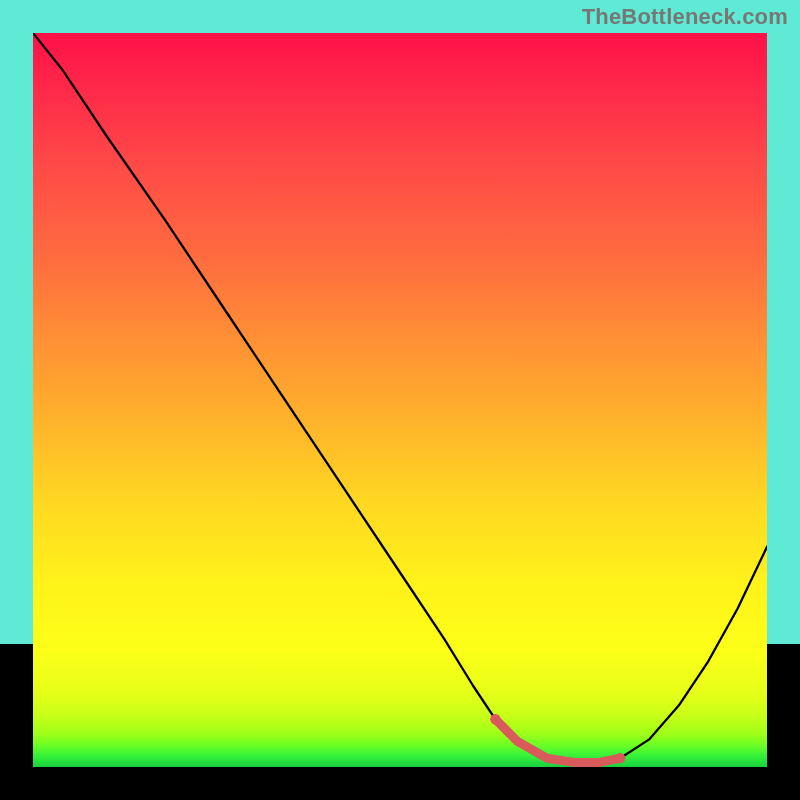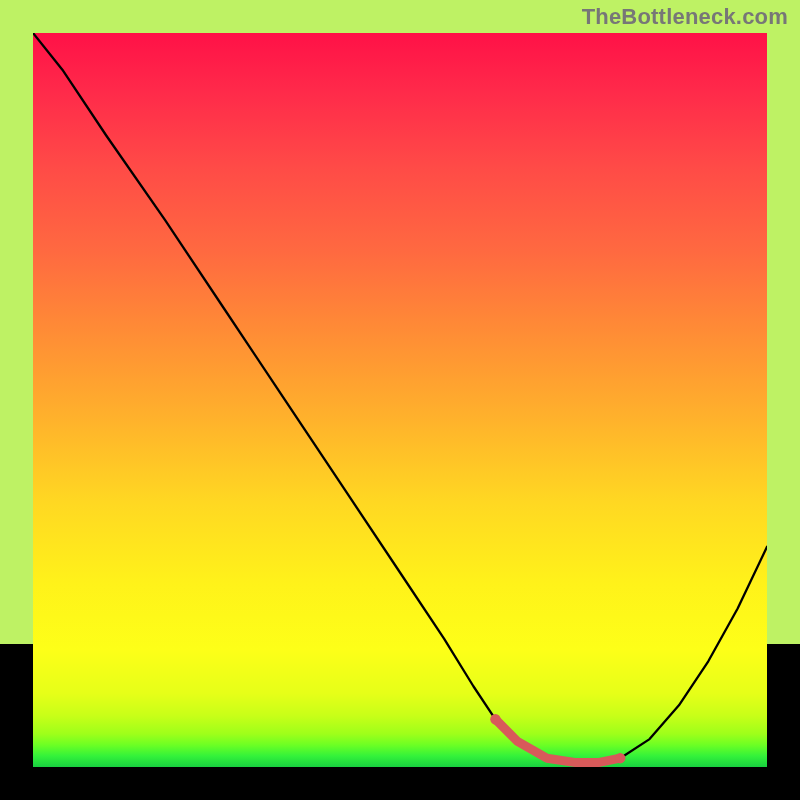--- a/index.html
+++ b/index.html
@@ -1,21 +1,21 @@
 <!DOCTYPE html>
 <html><head>
 <meta charset="utf-8">
 <style>
   * { margin: 0; padding: 0; box-sizing: border-box; }
   html, body { width: 800px; height: 800px; overflow: hidden; background: #000; }
   .frame {
     position: relative;
     width: 800px;
     height: 644px;
-    background: #bef264;
+    background: #5eead4;
   }
   .attribution {
     position: absolute;
     top: 4px;
     right: 12px;
     color: #777;
     font-family: Arial, Helvetica, sans-serif;
     font-size: 22px;
     font-weight: 600;
     letter-spacing: 0.2px;

